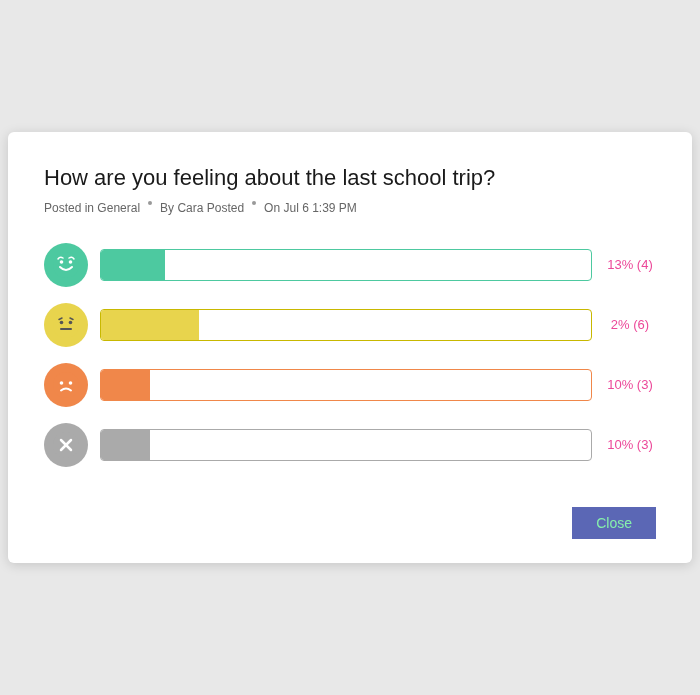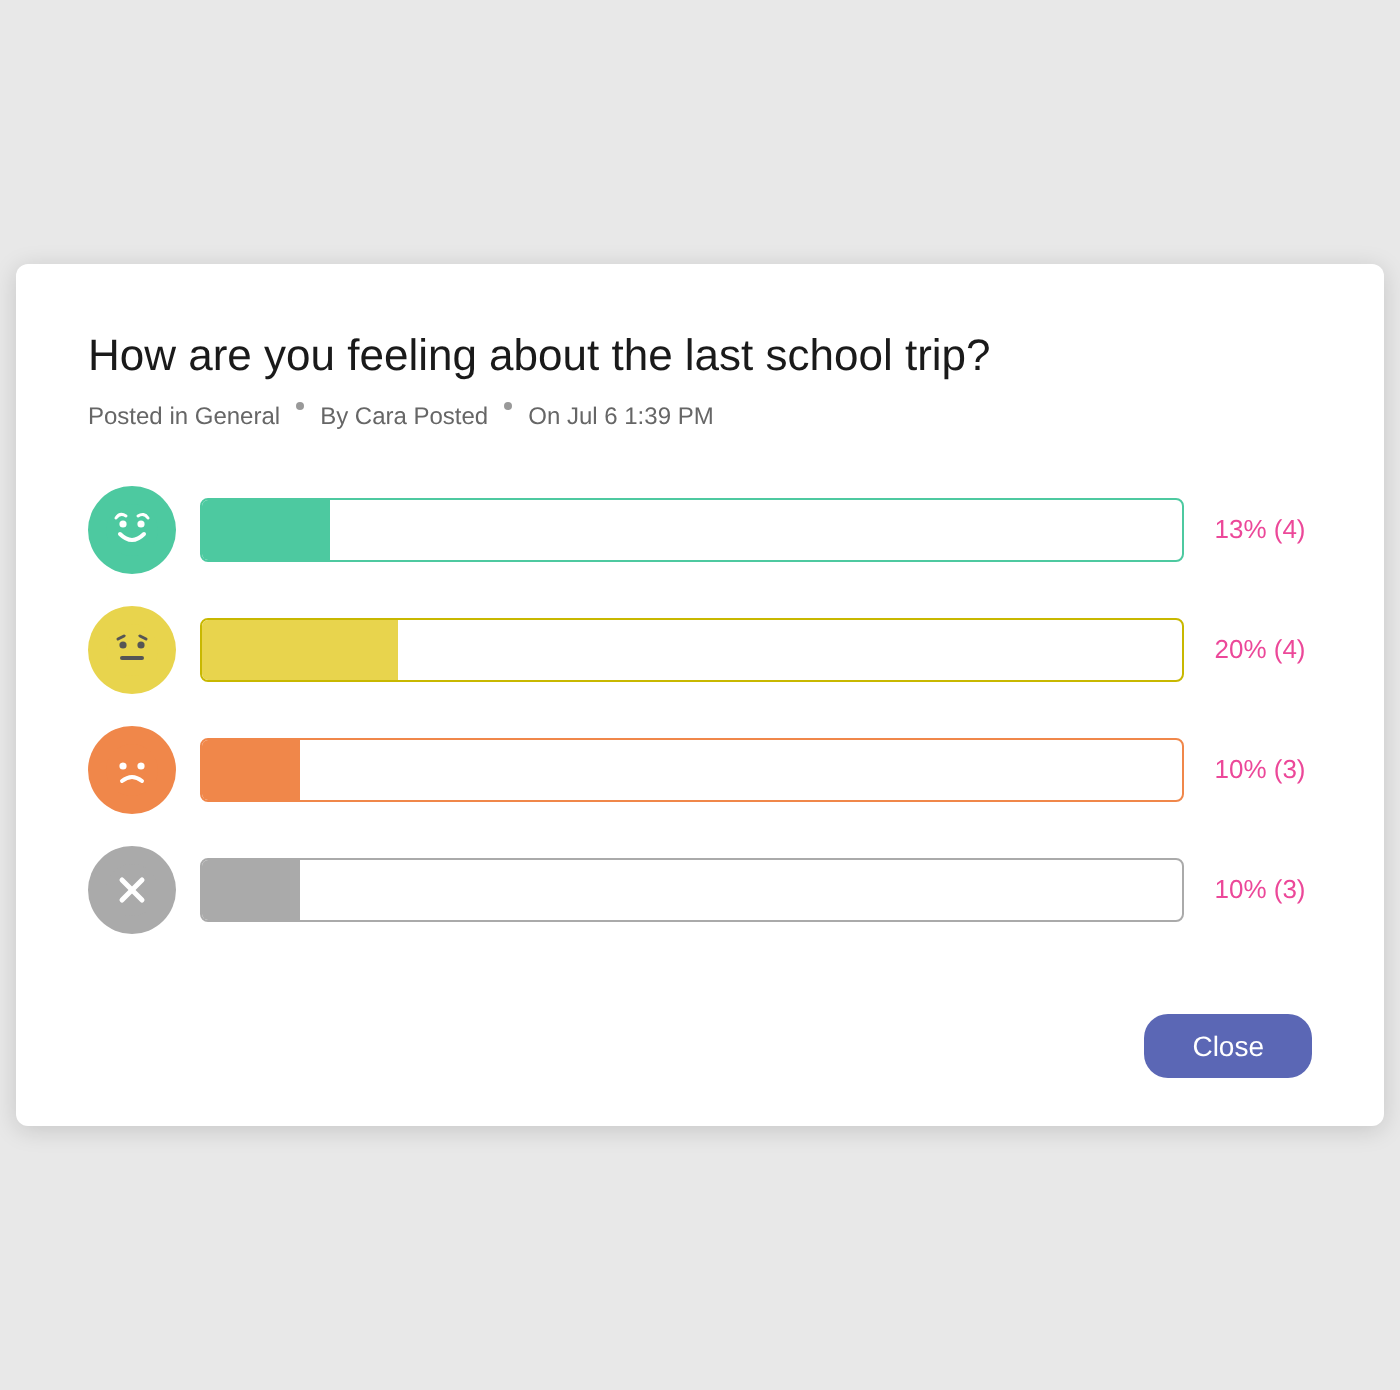--- a/index.html
+++ b/index.html
@@ -89,23 +89,23 @@
       min-width: 52px;
       text-align: center;
       flex-shrink: 0;
     }
 
     .close-btn {
       position: absolute;
       bottom: 24px;
       right: 36px;
       background: #5b67b5;
-      color: #ffffff;
+      color: #86efac;
       border: none;
-      border-radius: 12px;
+      border-radius: 0;
       padding: 8px 24px;
       font-size: 14px;
       cursor: pointer;
       font-family: inherit;
     }
 
     
     .emoji-happy {
       background: #4dc9a0;
     }
@@ -162,21 +162,21 @@
         <circle cx="9.5" cy="11.5" r="1.8" fill="#555"></circle>
         <circle cx="18.5" cy="11.5" r="1.8" fill="#555"></circle>
         <line x1="9" y1="18" x2="19" y2="18" stroke="#555" stroke-width="2" stroke-linecap="round"></line>
         <line x1="7" y1="8.5" x2="10" y2="7" stroke="#555" stroke-width="1.5" stroke-linecap="round"></line>
         <line x1="21" y1="8.5" x2="18" y2="7" stroke="#555" stroke-width="1.5" stroke-linecap="round"></line>
       </svg>
         </div>
         <div class="bar-container" style="border-color: rgb(200, 184, 0);">
           <div class="bar-fill" style="width: 20%; background-color: rgb(232, 212, 77);"></div>
         </div>
-        <div class="bar-label">20% (4)</div>
+        <div class="bar-label">2% (6)</div>
       </div>
       <div class="poll-row">
         <div class="emoji-circle emoji-sad">
           <svg width="28" height="28" viewBox="0 0 28 28">
         <circle cx="14" cy="14" r="13" fill="#f0874a"></circle>
         <circle cx="9.5" cy="12" r="1.8" fill="#fff"></circle>
         <circle cx="18.5" cy="12" r="1.8" fill="#fff"></circle>
         <path d="M9 19.5 Q14 15.5 19 19.5" stroke="#fff" stroke-width="2" fill="none" stroke-linecap="round"></path>
       </svg>
         </div>

